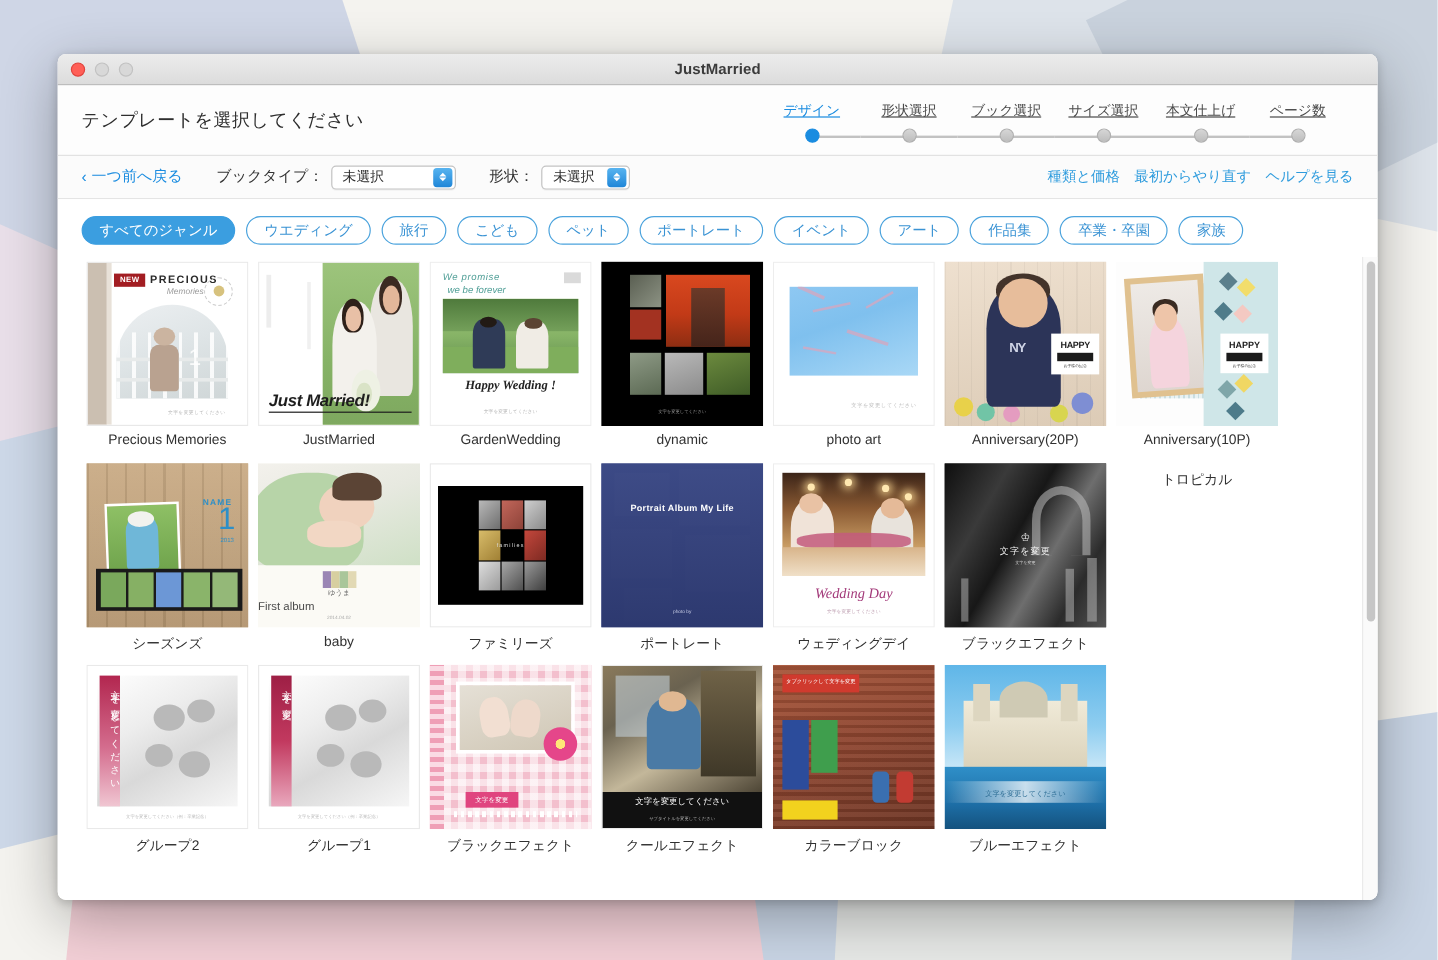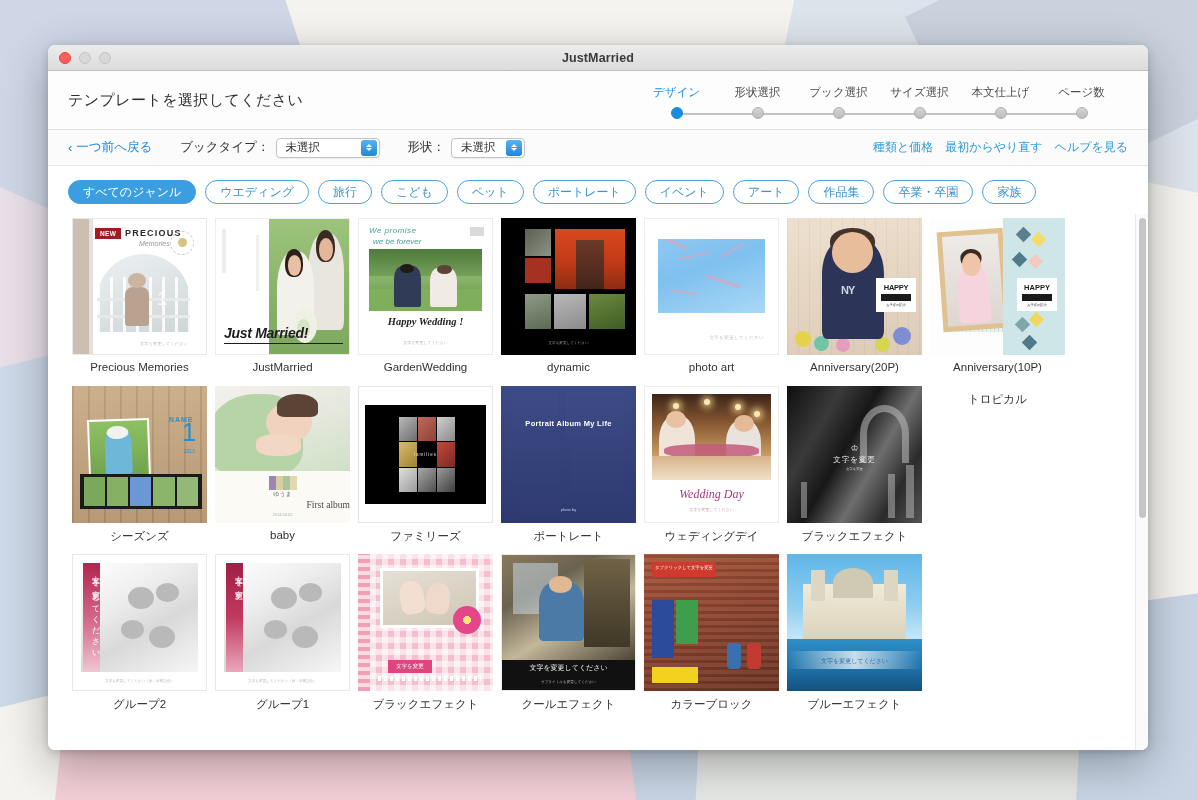--- a/index.html
+++ b/index.html
@@ -65,21 +65,21 @@
     background:#fdfdfd;
     border-bottom: 1px solid #e2e2e2;
     display:flex; align-items:center; justify-content:space-between;
     padding: 0 26px 0 20px;
   }
   #page-heading { font-size: 15px; color:#2e2e2e; letter-spacing:0.4px; }
 
   
   #stepper { display:flex; align-items:flex-start; gap:0; padding-top:4px; }
   .step { width: 81px; text-align:center; position:relative; }
-  .step-label { font-size: 11.5px; color:#4a4a4a; white-space: nowrap; display:block; margin-bottom:7px; }
+  .step-label { font-size: 11.5px; color:#4a4a4a; white-space: nowrap; display:block; margin-bottom:7px;text-decoration:underline; }
   .step.active .step-label { color:#1a8ce0; }
   .step-dotwrap { position:relative; height:12px; display:flex; align-items:center; justify-content:center; }
   .step-dot {
     width: 12px; height: 12px; border-radius:50%;
     background: linear-gradient(#d6d6d6,#bdbdbd);
     border:1px solid #b0b0b0; position:relative; z-index:2;
   }
   .step.active .step-dot { background:#1a8ce0; border-color:#1a8ce0; }
   .step-line-l, .step-line-r {
     position:absolute; top:50%; height:1.5px; background:#c2c2c2; z-index:1;
@@ -341,21 +341,21 @@
   .bb { background:#fbfaf5; }
   .bb .top { position:absolute; left:0; right:0; top:0; height:62%;
      background:linear-gradient(160deg,#f3f1ec 0%,#e7e9e0 45%,#cfe0c6 100%); overflow:hidden; }
   .bb .blanket { position:absolute; left:-5%; top:10%; width:70%; height:95%; background:#b7d4a8; border-radius:50% 40% 30% 30%; }
   .bb .head { position:absolute; left:38%; top:20%; width:34%; height:46%; background:#f0d2be; border-radius:50%; }
   .bb .hair { position:absolute; left:46%; top:10%; width:30%; height:26%; background:#5b4435; border-radius:50% 50% 20% 20%; }
   .bb .arm { position:absolute; left:30%; top:56%; width:34%; height:26%; background:#f2d7c4; border-radius:40%; }
   .bb .swatch { position:absolute; left:50%; transform:translateX(-50%); top:66%; display:flex; }
   .bb .swatch i { display:block; width:7px; height:14px; }
   .bb .t1 { position:absolute; left:0; right:0; top:76%; text-align:center; font-size:6px; color:#6a6a6a; }
-  .bb .t2 { position:absolute; left:0; right:0; top:83%; text-align:right; font-size:9.5px; color:#4a4a4a; font-family:Liberation Serif, serif; }
+  .bb .t2 { position:absolute; left:0; right:0; top:83%; text-align:left; font-size:9.5px; color:#4a4a4a; font-family:Liberation Sans, sans-serif; }
   .bb .t3 { position:absolute; left:0; right:0; top:92%; text-align:center; font-size:4px; color:#a9a9a9; }
 
   
   .fa { background:#ffffff; border:1px solid #e6e6e6; }
   .fa .blk { position:absolute; left:6px; right:6px; top:18px; bottom:18px; background:#000; }
   .fa .mos { position:absolute; left:28%; top:12%; width:46%; height:76%;
      display:grid; grid-template-columns:repeat(3,1fr); grid-template-rows:repeat(3,1fr); gap:1px; }
   .fa .mos div { background:#777; }
   .fa .lbl { position:absolute; left:0; right:0; top:47%; text-align:center; font-size:4.5px; color:#ddd; letter-spacing:1px; }
 

